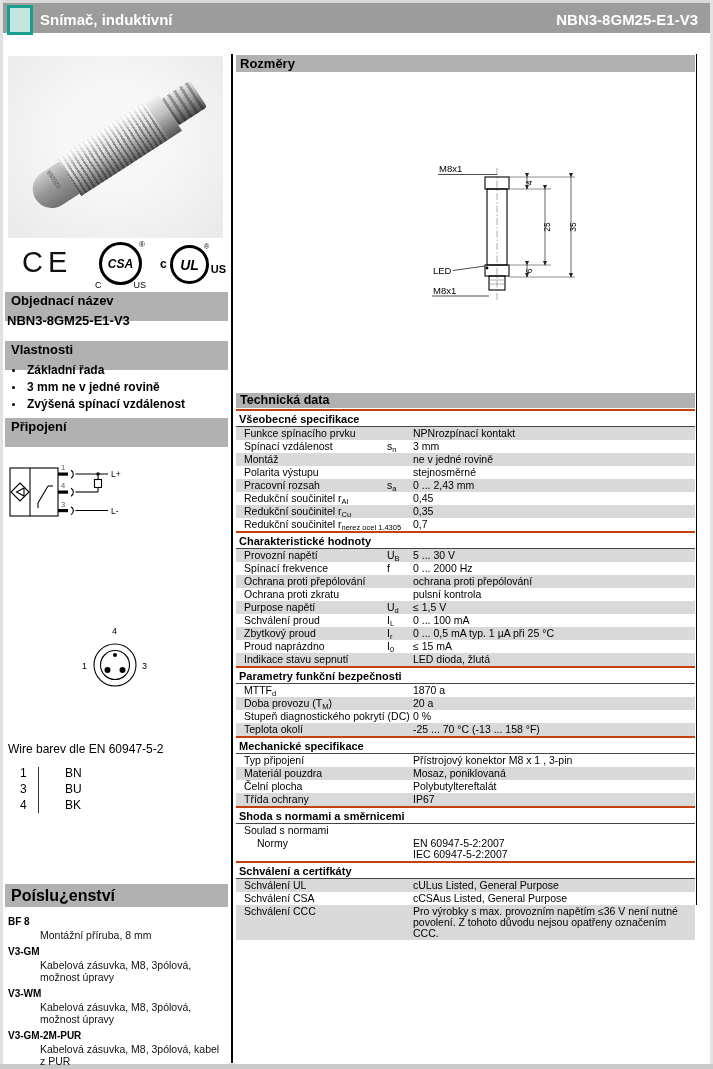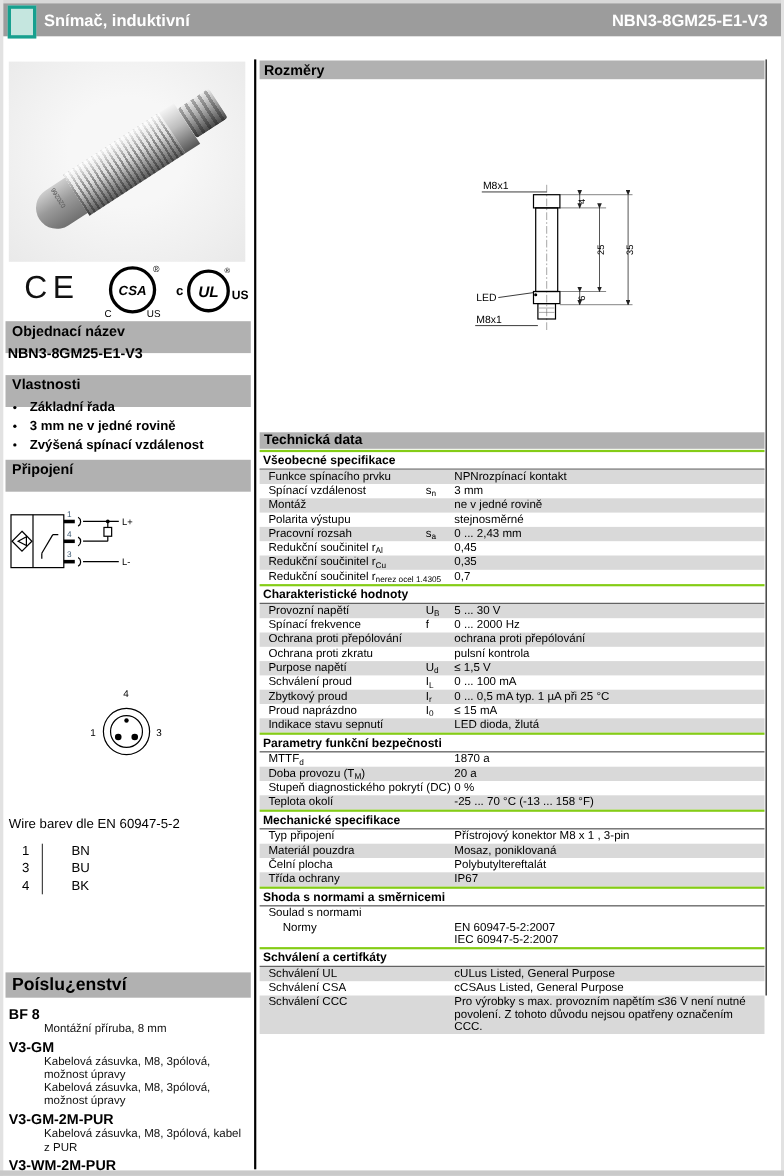--- a/index.html
+++ b/index.html
@@ -71,26 +71,26 @@
   svg text{font-family:"Liberation Sans", sans-serif;}
 
   .wire-note{position:absolute;left:8px;top:742px;font-size:12px;}
   .wire-table{position:absolute;left:20px;top:766px;width:120px;height:50px;}
   .wt-divider{position:absolute;left:18px;top:1px;width:1px;height:46px;background:#333;}
   .wt-row{position:relative;height:16px;font-size:12px;}
   .wt-pin{position:absolute;left:0;}
   .wt-color{position:absolute;left:45px;}
 
   .accessories{position:absolute;left:8px;top:911px;width:218px;}
-  .acc-name{font-size:13px;font-weight:bold;line-height:14px;margin-top:4px;}
+  .acc-name{font-size:10px;font-weight:bold;line-height:14px;margin-top:4px;}
   .acc-desc{font-size:10.5px;line-height:12px;color:#111;padding-left:32px;}
 
   
   .techtable{position:absolute;left:236px;top:409px;width:459px;font-size:10.5px;}
-  .tgroup-h{font-size:11px;font-weight:bold;border-top:2px solid #84cc16;border-bottom:1px solid #444;
+  .tgroup-h{font-size:11px;font-weight:bold;border-top:2px solid #c2410c;border-bottom:1px solid #444;
             padding:2px 0 1px 3px;}
   .trow{display:grid;grid-template-columns:143px 26px 1fr;padding:1px 6px 1px 8px;min-height:11px;line-height:11px;}
   .trow.stripe{background:#d9d9d9;}
   .trow .lab{white-space:nowrap;}
   .trow.indent .lab{padding-left:13px;}
   .trow .val{white-space:pre-line;}
   sub{font-size:7.5px;vertical-align:-2px;line-height:0;}
 </style>
 </head>
 <body>
@@ -217,20 +217,21 @@
 <div class="accessories">
     <div>
     <div class="acc-name">BF 8</div>
     <div class="acc-desc">Montážní příruba, 8 mm</div>
   </div>
     <div>
     <div class="acc-name">V3-GM</div>
     <div class="acc-desc">Kabelová zásuvka, M8, 3pólová, možnost úpravy</div>
   </div>
     <div>
+    <div class="acc-name">V3-WM</div>
     <div class="acc-desc">Kabelová zásuvka, M8, 3pólová, možnost úpravy</div>
   </div>
     <div>
     <div class="acc-name">V3-GM-2M-PUR</div>
     <div class="acc-desc">Kabelová zásuvka, M8, 3pólová, kabel z PUR</div>
   </div>
     <div>
     <div class="acc-name">V3-WM-2M-PUR</div>
 
   </div>

